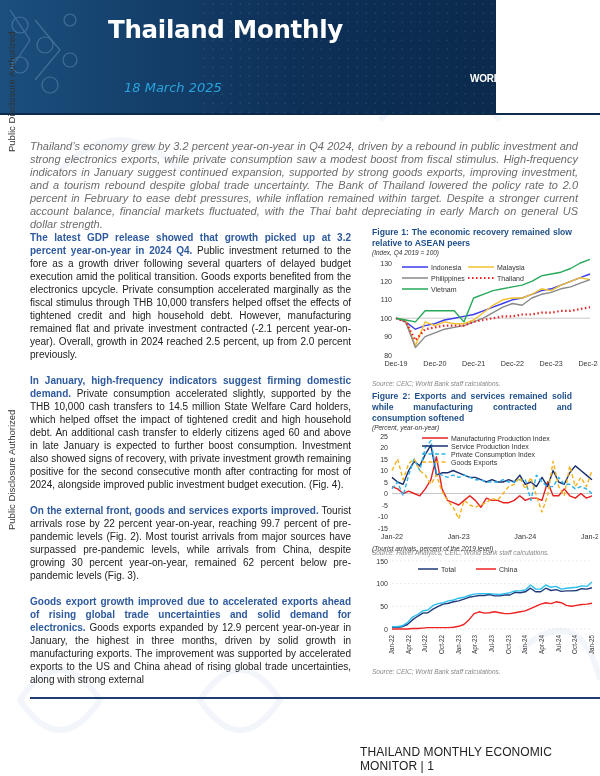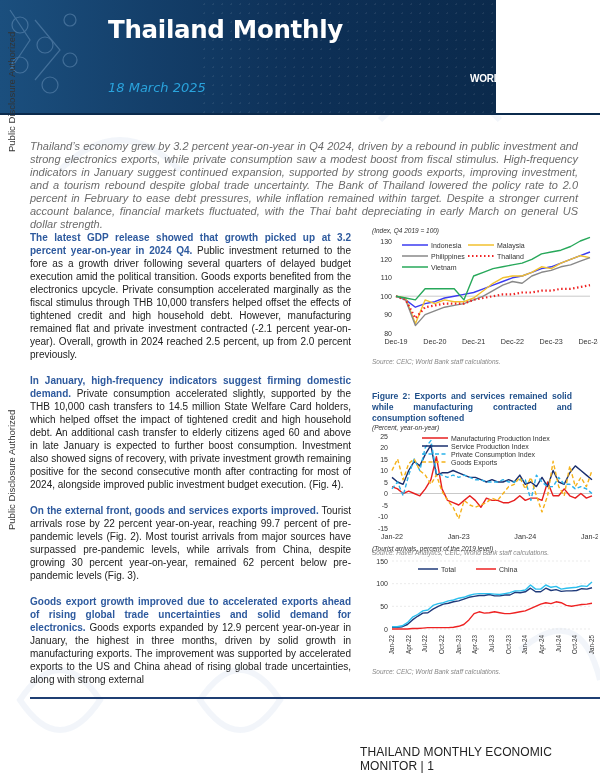--- a/index.html
+++ b/index.html
@@ -15,21 +15,21 @@
   .banner-dots {
     position: absolute; left: 200px; top: 0; width: 400px; height: 113px;
     background-image: radial-gradient(rgba(255,255,255,0.12) 1px, transparent 1px);
     background-size: 9px 9px; opacity: 0.6;
   }
   .banner-line { position: absolute; left: 0; top: 113px; width: 600px; height: 2px; background: #0b2a4c; }
   .title {
     position: absolute; left: 108px; top: 14px; color: #fff; font-weight: bold;
     font-size: 24.5px; line-height: 31px; font-family: "DejaVu Sans", sans-serif; letter-spacing: -0.3px;
   }
-  .date { position: absolute; left: 108px; top: 80px; color: #2aa3dc; font-style: italic; font-size: 13px; font-family: "DejaVu Sans", sans-serif; }
+  .date { position: absolute; left: 124px; top: 80px; color: #2aa3dc; font-style: italic; font-size: 13px; font-family: "DejaVu Sans", sans-serif; }
   .wb-logo { position: absolute; left: 470px; top: 24px; width: 100px; height: 60px; }
   .wb-globe { position: absolute; left: 36px; top: 0; width: 34px; height: 34px; }
   .wb-text { position: absolute; left: 0; top: 42px; width: 110px; font-size: 10px; font-weight: bold; color: #fff; letter-spacing: -0.2px; white-space: nowrap; margin-top: 7px; }
 
   .side-label {
     position: absolute; left: 6px; font-size: 9.5px; color: #333; transform-origin: left top;
     transform: rotate(-90deg); white-space: nowrap;
   }
 
   .bg-ornament { position: absolute; inset: 0; pointer-events: none; opacity: 0.5; }
@@ -106,20 +106,21 @@
 <div class="summary">Thailand’s economy grew by 3.2 percent year-on-year in Q4 2024, driven by a rebound in public investment and strong electronics exports, while private consumption saw a modest boost from fiscal stimulus. High-frequency indicators in January suggest continued expansion, supported by strong goods exports, improving investment, and a tourism rebound despite global trade uncertainty. The Bank of Thailand lowered the policy rate to 2.0 percent in February to ease debt pressures, while inflation remained within target. Despite a stronger current account balance, financial markets fluctuated, with the Thai baht depreciating in early March on general US dollar strength.</div>
 
 <div class="col-left">
   <p><span class="lead">The latest GDP release showed that growth picked up at 3.2 percent year-on-year in 2024 Q4.</span><span> Public investment returned to the fore as a growth driver following several quarters of delayed budget execution amid the political transition. Goods exports benefited from the electronics upcycle. Private consumption accelerated marginally as the fiscal stimulus through THB 10,000 transfers helped offset the effects of tightened credit and high household debt. However, manufacturing remained flat and private investment contracted (-2.1 percent year-on-year). Overall, growth in 2024 reached 2.5 percent, up from 2.0 percent previously.</span></p>
   <p><span class="lead">In January, high-frequency indicators suggest firming domestic demand.</span><span> Private consumption accelerated slightly, supported by the THB 10,000 cash transfers to 14.5 million State Welfare Card holders, which helped offset the impact of tightened credit and high household debt. An additional cash transfer to elderly citizens aged 60 and above in late January is expected to further boost consumption. Investment also showed signs of recovery, with private investment growth remaining positive for the second consecutive month after contracting for most of 2024, alongside improved public investment budget execution. (Fig. 4).</span></p>
   <p><span class="lead">On the external front, goods and services exports improved.</span><span> Tourist arrivals rose by 22 percent year-on-year, reaching 99.7 percent of pre-pandemic levels (Fig. 2). Most tourist arrivals from major sources have surpassed pre-pandemic levels, while arrivals from China, despite growing 30 percent year-on-year, remained 62 percent below pre-pandemic levels (Fig. 3).</span></p>
   <p><span class="lead">Goods export growth improved due to accelerated exports ahead of rising global trade uncertainties and solid demand for electronics.</span><span> Goods exports expanded by 12.9 percent year-on-year in January, the highest in three months, driven by solid growth in manufacturing exports. The improvement was supported by accelerated exports to the US and China ahead of rising global trade uncertainties, along with strong external</span></p>
 </div>
 
 <div class="fig" style="top:227px;">
+  <div class="fig-title">Figure 1: The economic recovery remained slow relative to ASEAN peers</div>
   <div class="fig-sub">(Index, Q4 2019 = 100)</div>
   <svg id="chart0" width="228" height="118" style="margin-left:-2px;">
       <text x="22" y="100.5" font-size="7" fill="#333" text-anchor="end">80</text>
       <text x="22" y="82.1" font-size="7" fill="#333" text-anchor="end">90</text>
       <text x="22" y="63.699999999999996" font-size="7" fill="#333" text-anchor="end">100</text>
       <text x="22" y="45.300000000000004" font-size="7" fill="#333" text-anchor="end">110</text>
       <text x="22" y="26.89999999999999" font-size="7" fill="#333" text-anchor="end">120</text>
       <text x="22" y="8.5" font-size="7" fill="#333" text-anchor="end">130</text>
       <line x1="26" x2="220" y1="61.199999999999996" y2="61.199999999999996" stroke="#bbb" stroke-width="0.8"></line>
       <polyline points="26.0,61.2 35.7,64.9 45.4,72.2 55.1,68.6 64.8,66.7 74.5,63.0 84.2,61.2 93.9,59.4 103.6,57.5 113.3,53.8 123.0,50.2 132.7,46.5 142.4,42.8 152.1,41.0 161.8,37.3 171.5,33.6 181.2,31.8 190.9,28.1 200.6,24.4 210.3,20.7 220.0,17.0" fill="none" stroke="#3b3bf0" stroke-width="1.4" stroke-linejoin="round"></polyline>

